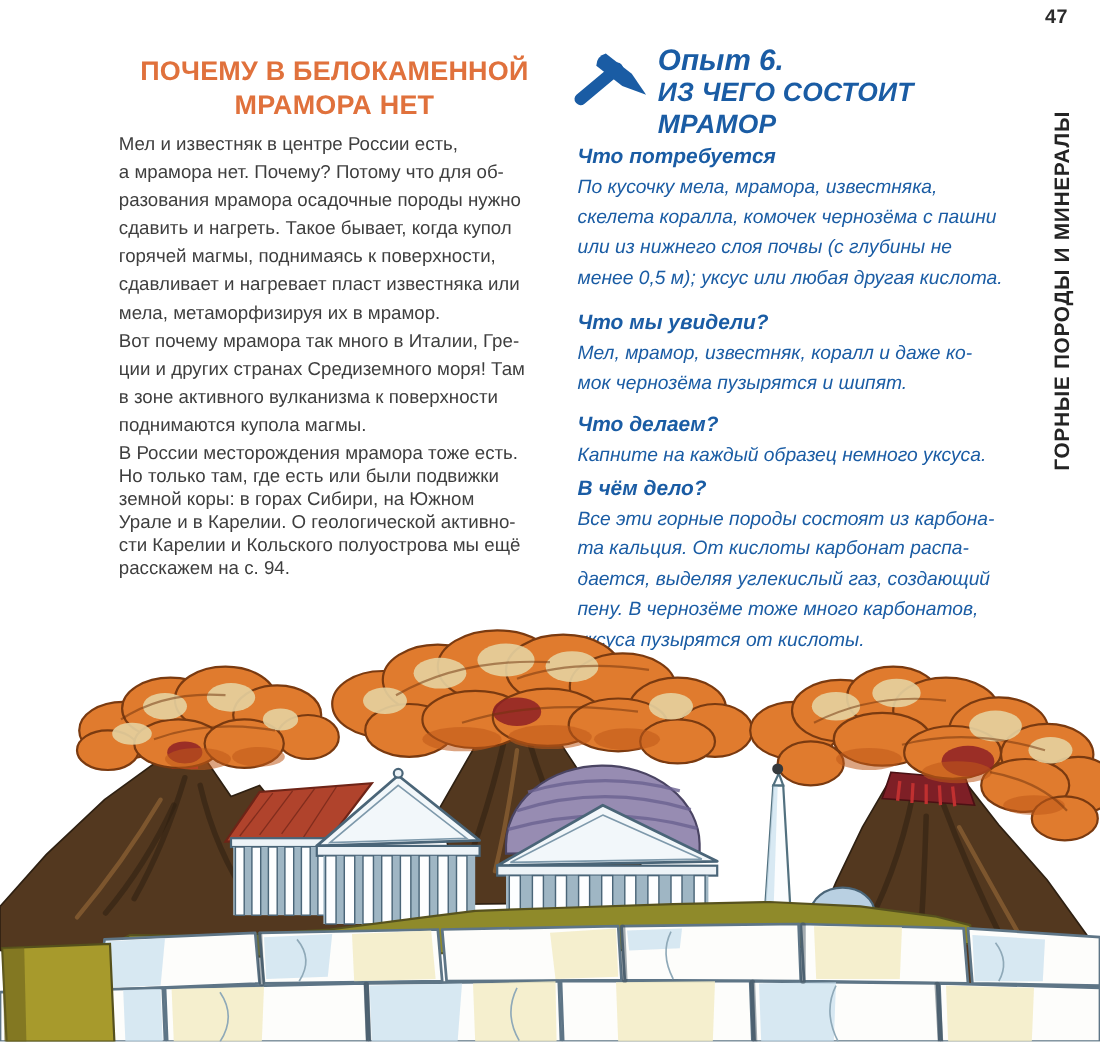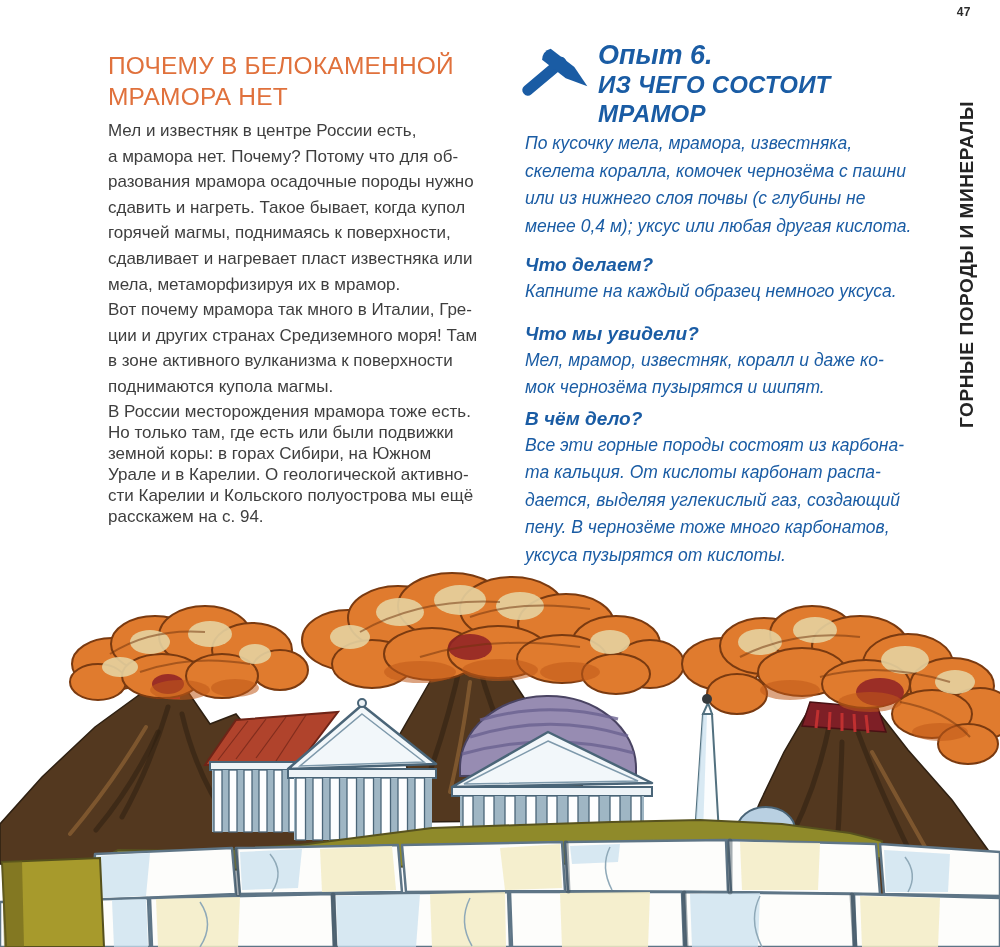--- a/index.html
+++ b/index.html
@@ -1,25 +1,25 @@
 <!DOCTYPE html>
 <html style="--heading-orange: #E0713C; --body-text: #3E3E3E; --experiment-blue: #1A5CA4; --sidebar-text: #242424; --cloud-orange: #E07B2E; --cloud-cream: #E6D2A0; --volcano-brown: #53381F; --lava-red: #B3272E; --temple-roof-red: #B0432C; --dome-purple: #978CB2; --grass-olive: #8F8A2A; --marble-blue: #C9E0EF; --marble-yellow: #F3ECC5;"><head>
 <meta charset="utf-8">
 <style>
   html,body{margin:0;padding:0;background:#ffffff;}
   .page{position:relative;width:1000px;height:947px;background:#ffffff;overflow:hidden;
         font-family:"Liberation Sans","DejaVu Sans",sans-serif;}
-  .page-number{position:absolute;top:5px;right:29px;font-size:12px;font-weight:700;
+  .page-number{position:absolute;top:5px;right:29px;font-size:18px;font-weight:700;
         color:#2b2b2b;letter-spacing:.5px;}
   .side-label{position:absolute;top:92px;right:22px;height:336px;
         writing-mode:vertical-rl;transform:rotate(180deg);
         font-size:19px;font-weight:700;color:#242424;letter-spacing:.6px;white-space:nowrap;}
   .left-col{position:absolute;left:108px;top:50px;width:392px;}
-  .heading{margin:0;font-size:24.5px;line-height:31px;font-weight:400;
-        color:var(--heading-orange,#E0713C);white-space:pre-line;letter-spacing:.2px;}
+  .heading{margin:0;font-size:24.5px;line-height:31px;font-weight:700;
+        color:var(--heading-orange,#E0713C);white-space:pre-line;letter-spacing:.2px;text-align:center;}
   .body-par{margin:0;font-size:17px;line-height:25.6px;color:var(--body-text,#3E3E3E);
         white-space:pre-line;}
   .p1{margin-top:6px;}
   .p2{margin-top:1px;line-height:21px;}
   .hammer{position:absolute;left:512px;top:20px;width:95px;height:95px;}
   .right-col{position:absolute;left:525px;top:40px;width:400px;
         color:var(--experiment-blue,#1A5CA4);font-style:italic;}
   .exp-title{padding-left:73px;}
   .exp-t1{font-size:27px;line-height:30px;font-weight:700;}
   .exp-t2{font-size:24px;line-height:29px;font-weight:700;letter-spacing:.2px;}
@@ -102,33 +102,34 @@
       </g>
     </g>
   </svg>
 
   <div class="right-col">
     <div class="exp-title">
       <div class="exp-t1">Опыт 6.</div>
       <div class="exp-t2">ИЗ ЧЕГО СОСТОИТ МРАМОР</div>
     </div>
     <div class="exp-section s1">
+      <div class="exp-h">Что потребуется</div>
       <div class="exp-b">По кусочку мела, мрамора, известняка,
 скелета коралла, комочек чернозёма с пашни
 или из нижнего слоя почвы (с глубины не
-менее 0,4 м); уксус или любая другая кислота.</div>
-    </div>
-    <div class="exp-section s2">
-      <div class="exp-h">Что делаем?</div>
-      <div class="exp-b">Капните на каждый образец немного уксуса.</div>
+менее 0,5 м); уксус или любая другая кислота.</div>
     </div>
     <div class="exp-section s3">
       <div class="exp-h">Что мы увидели?</div>
       <div class="exp-b">Мел, мрамор, известняк, коралл и даже ко-
 мок чернозёма пузырятся и шипят.</div>
+    </div>
+    <div class="exp-section s2">
+      <div class="exp-h">Что делаем?</div>
+      <div class="exp-b">Капните на каждый образец немного уксуса.</div>
     </div>
     <div class="exp-section s4">
       <div class="exp-h">В чём дело?</div>
       <div class="exp-b">Все эти горные породы состоят из карбона-
 та кальция. От кислоты карбонат распа-
 дается, выделяя углекислый газ, создающий
 пену. В чернозёме тоже много карбонатов,
 уксуса пузырятся от кислоты.</div>
     </div>
   </div>

